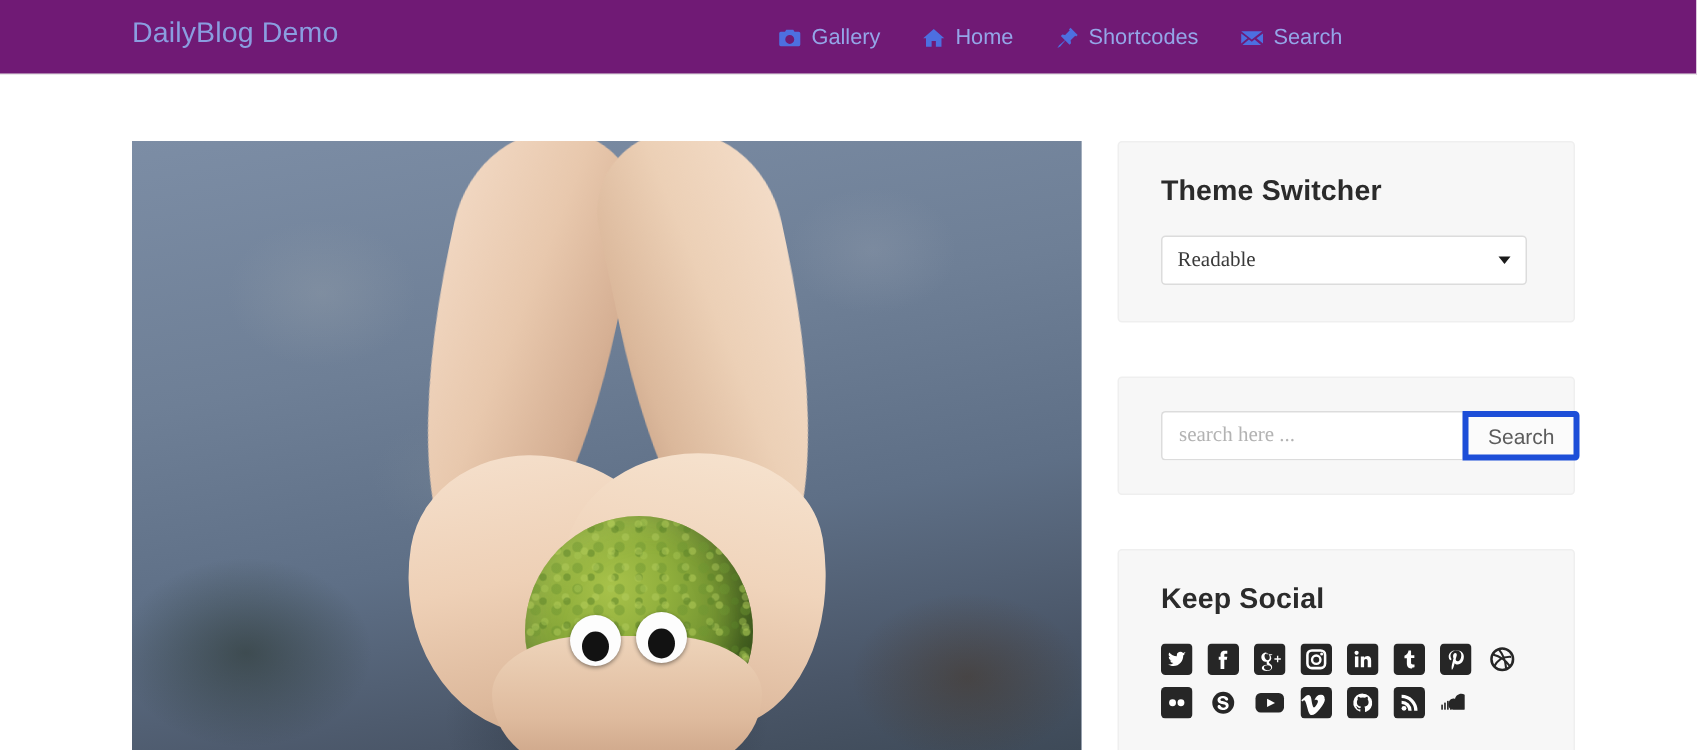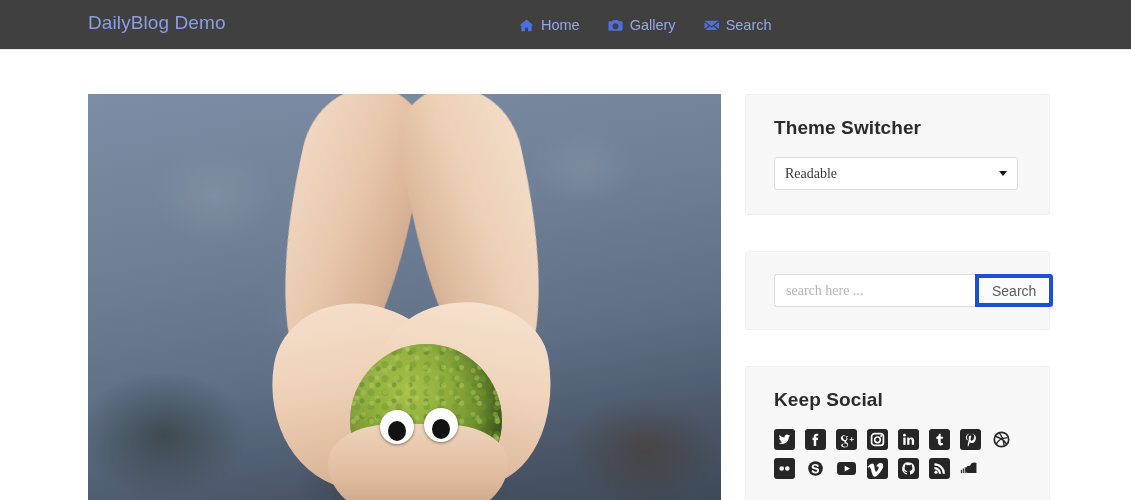--- a/index.html
+++ b/index.html
@@ -9,21 +9,21 @@
     overflow: hidden;
     background: #ffffff;
     font-family: "Liberation Sans", sans-serif;
   }
 
   
   .navbar {
     position: relative;
     width: 1131px;
     height: 50px;
-    background: #404040;
+    background: #701a75;
     border-bottom: 1px solid #e8e8e8;
     display: flex;
     align-items: center;
   }
   .brand {
     position: absolute;
     left: 88px;
     top: 12px;
     font-size: 19px;
     color: #8a9ee0;
@@ -280,32 +280,40 @@
 </head>
 <body>
 
 <div class="navbar">
   <a class="brand">DailyBlog Demo</a>
 
   <ul class="nav-list">
     <li class="nav-item">
       <span class="nav-icon">
         <svg viewBox="0 0 16 16" width="15" height="15">
+            <path d="M5.5 2 4.6 3.4H1.6A1.1 1.1 0 0 0 .5 4.5v8A1.1 1.1 0 0 0 1.6 13.6h12.8a1.1 1.1 0 0 0 1.1-1.1v-8a1.1 1.1 0 0 0-1.1-1.1h-3L10.5 2h-5zM8 5.6a3.2 3.2 0 1 1 0 6.4 3.2 3.2 0 0 1 0-6.4z"></path>
+          </svg>
+      </span>
+      <span class="nav-label">Gallery</span>
+    </li>
+    <li class="nav-item">
+      <span class="nav-icon">
+        <svg viewBox="0 0 16 16" width="15" height="15">
             <path d="M8 1.5 0.5 8h2V14h4V10h3v4h4V8h2L8 1.5z"></path>
           </svg>
       </span>
       <span class="nav-label">Home</span>
     </li>
     <li class="nav-item">
       <span class="nav-icon">
         <svg viewBox="0 0 16 16" width="15" height="15">
-            <path d="M5.5 2 4.6 3.4H1.6A1.1 1.1 0 0 0 .5 4.5v8A1.1 1.1 0 0 0 1.6 13.6h12.8a1.1 1.1 0 0 0 1.1-1.1v-8a1.1 1.1 0 0 0-1.1-1.1h-3L10.5 2h-5zM8 5.6a3.2 3.2 0 1 1 0 6.4 3.2 3.2 0 0 1 0-6.4z"></path>
+            <path d="M10.3.6 9.2 1.7l.6.6-3.3 3.3-2-.3-1.1 1.1 3 3L2.2 13 1 15l2-1.2 3.6-4.2 3 3 1.1-1.1-.3-2 3.3-3.3.6.6L15.4 5.7 10.3.6z"></path>
           </svg>
       </span>
-      <span class="nav-label">Gallery</span>
+      <span class="nav-label">Shortcodes</span>
     </li>
     <li class="nav-item">
       <span class="nav-icon">
         <svg viewBox="0 0 16 16" width="15" height="15">
             <path d="M.5 3h15L8 8.8.5 3zm0 1.6L5 8 .5 11.8V4.6zM16 4.6v7.2L11.4 8 16 4.6zM6 8.8l2 1.6 2-1.6 4.6 4H1.4L6 8.8z"></path>
           </svg>
       </span>
       <span class="nav-label">Search</span>
     </li>
   </ul>

